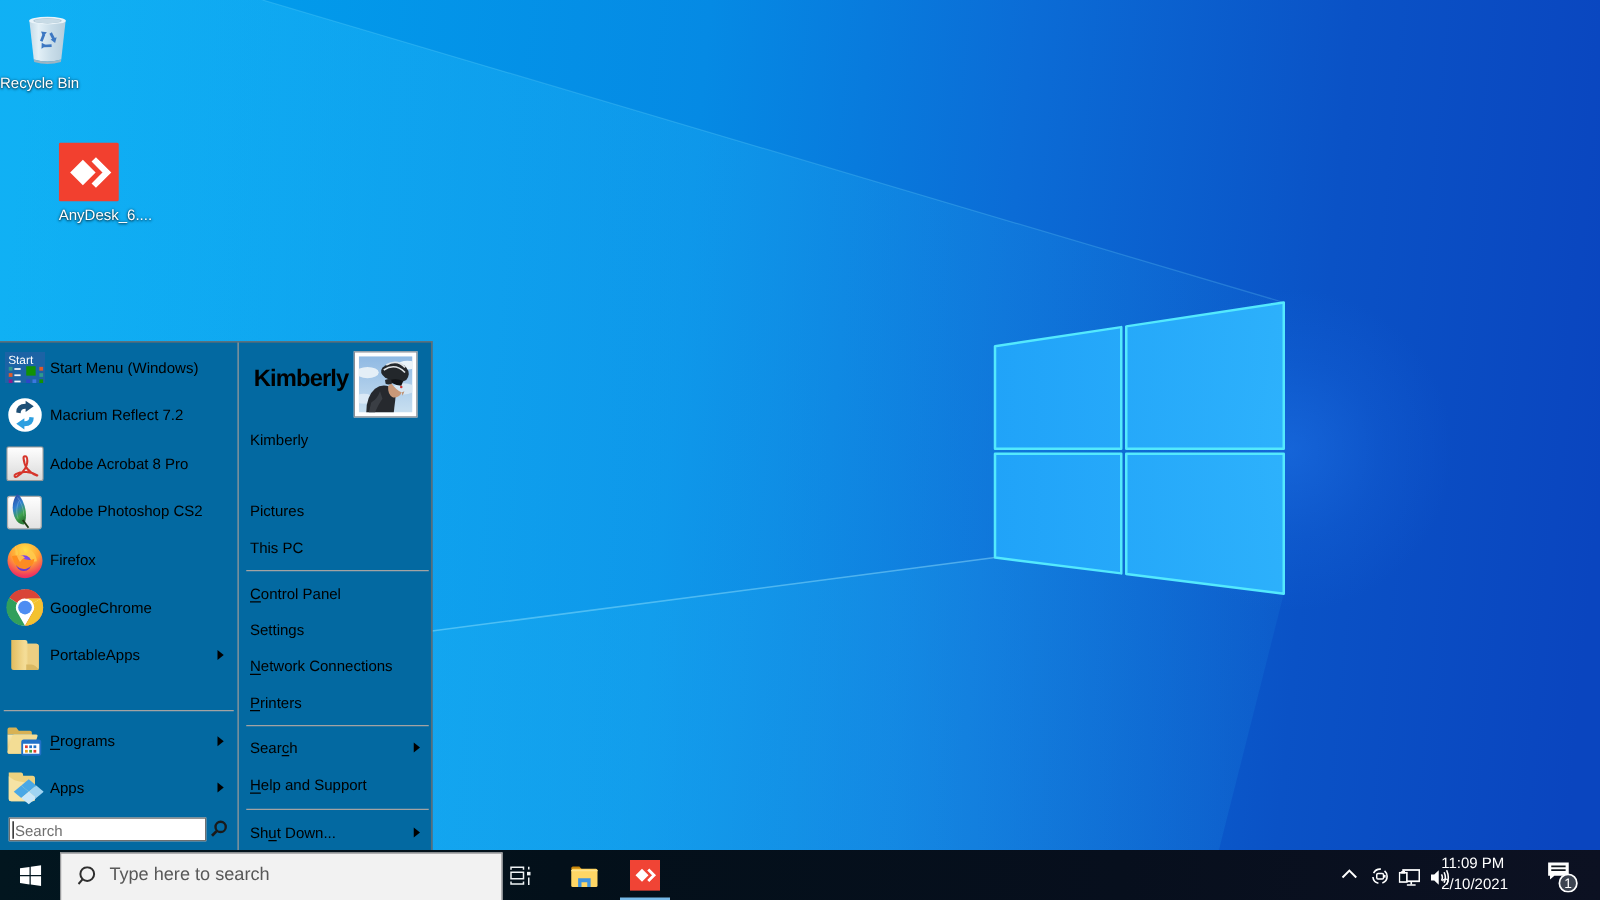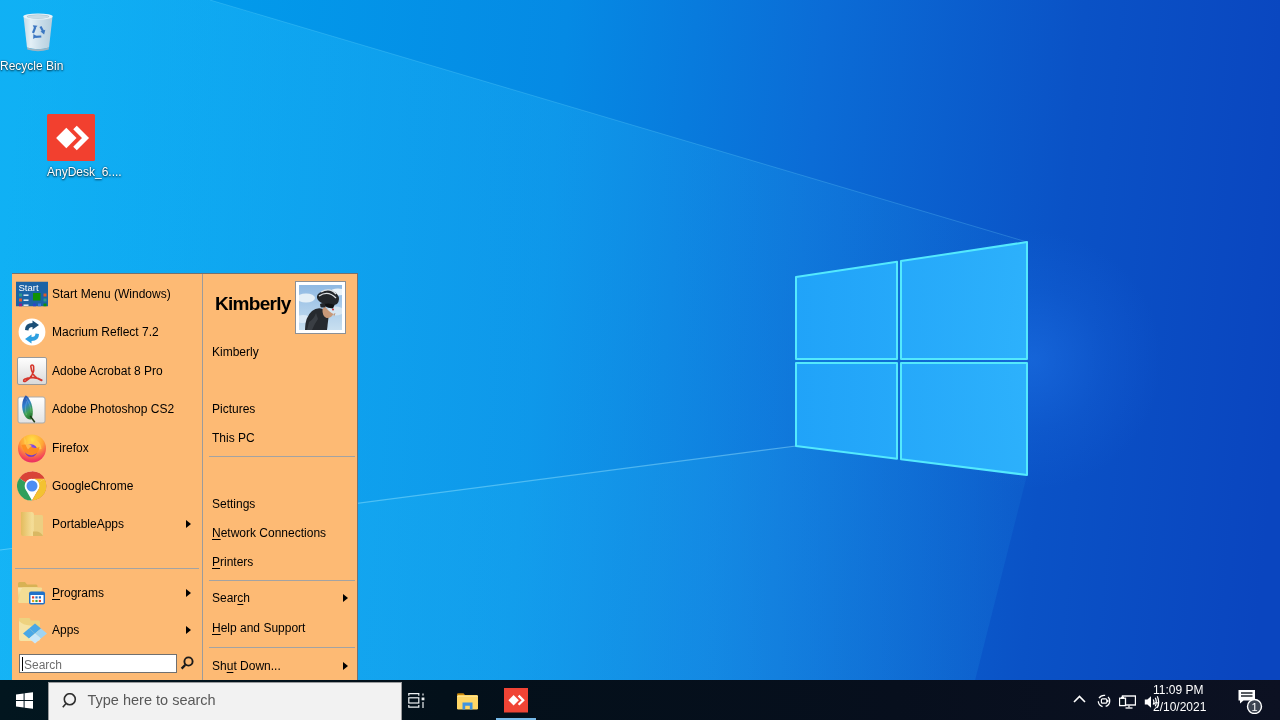--- a/index.html
+++ b/index.html
@@ -7,21 +7,21 @@
 body { font-family:"Liberation Sans", sans-serif; }
 #screen { position:relative; width:1280px; height:720px; overflow:hidden; background:#1b79d6; }
 #wall { position:absolute; left:0; top:0; }
 
 
 .dicon { position:absolute; text-align:left; color:#fff; font-size:12px; }
 .dicon .lbl { text-shadow:0 1px 2px rgba(0,0,0,.75), 0 0 2px rgba(0,0,0,.5); white-space:nowrap; }
 
 
 #menu { position:absolute; left:0; top:273px; width:346px; height:429px;
-  background:#fdba74; border-top:1px solid #77706d; border-right:1px solid #77706d;margin-left:12px; }
+  background:#0369a1; border-top:1px solid #77706d; border-right:1px solid #77706d; }
 #menu .vdiv { position:absolute; left:190px; top:0; width:1px; height:406px; background:#9b9b9b; }
 .lrow { position:absolute; left:0; width:190px; height:38px; }
 .lrow .ic { position:absolute; left:20px; top:50%; transform:translate(-50%,-50%); line-height:0; }
 .lrow .tx { position:absolute; left:40px; top:50%; transform:translateY(-50%);
   font-size:12px; color:#000; white-space:nowrap; }
 .arr { position:absolute; width:0; height:0; border-style:solid; }
 .lrow .arr { right:11px; top:50%; margin-top:-4px; border-width:4px 0 4px 5px; border-color:transparent transparent transparent #000; }
 .lsep { position:absolute; left:3px; width:184px; height:1px; background:#a3a3a3; }
 .rrow { position:absolute; left:191px; width:154px; height:28.8px; }
 .rrow .tx { position:absolute; left:9px; top:50%; transform:translateY(-50%); font-size:12px; color:#000; white-space:nowrap; }
@@ -327,20 +327,23 @@
   <div class="rrow" style="top:63.4px;">
         <span class="tx">Kimberly</span>
       </div>
   <div class="rrow" style="top:121px;">
         <span class="tx">Pictures</span>
       </div>
   <div class="rrow" style="top:149.8px;">
         <span class="tx">This PC</span>
       </div>
   <div class="rsep" style="top:182.3px;"></div>
+  <div class="rrow" style="top:187px;">
+        <span class="tx"><u>C</u>ontrol Panel</span>
+      </div>
   <div class="rrow" style="top:215.8px;">
         <span class="tx">Settings</span>
       </div>
   <div class="rrow" style="top:244.6px;">
         <span class="tx"><u>N</u>etwork Connections</span>
       </div>
   <div class="rrow" style="top:273.4px;">
         <span class="tx"><u>P</u>rinters</span>
       </div>
   <div class="rsep" style="top:305.9px;"></div>

